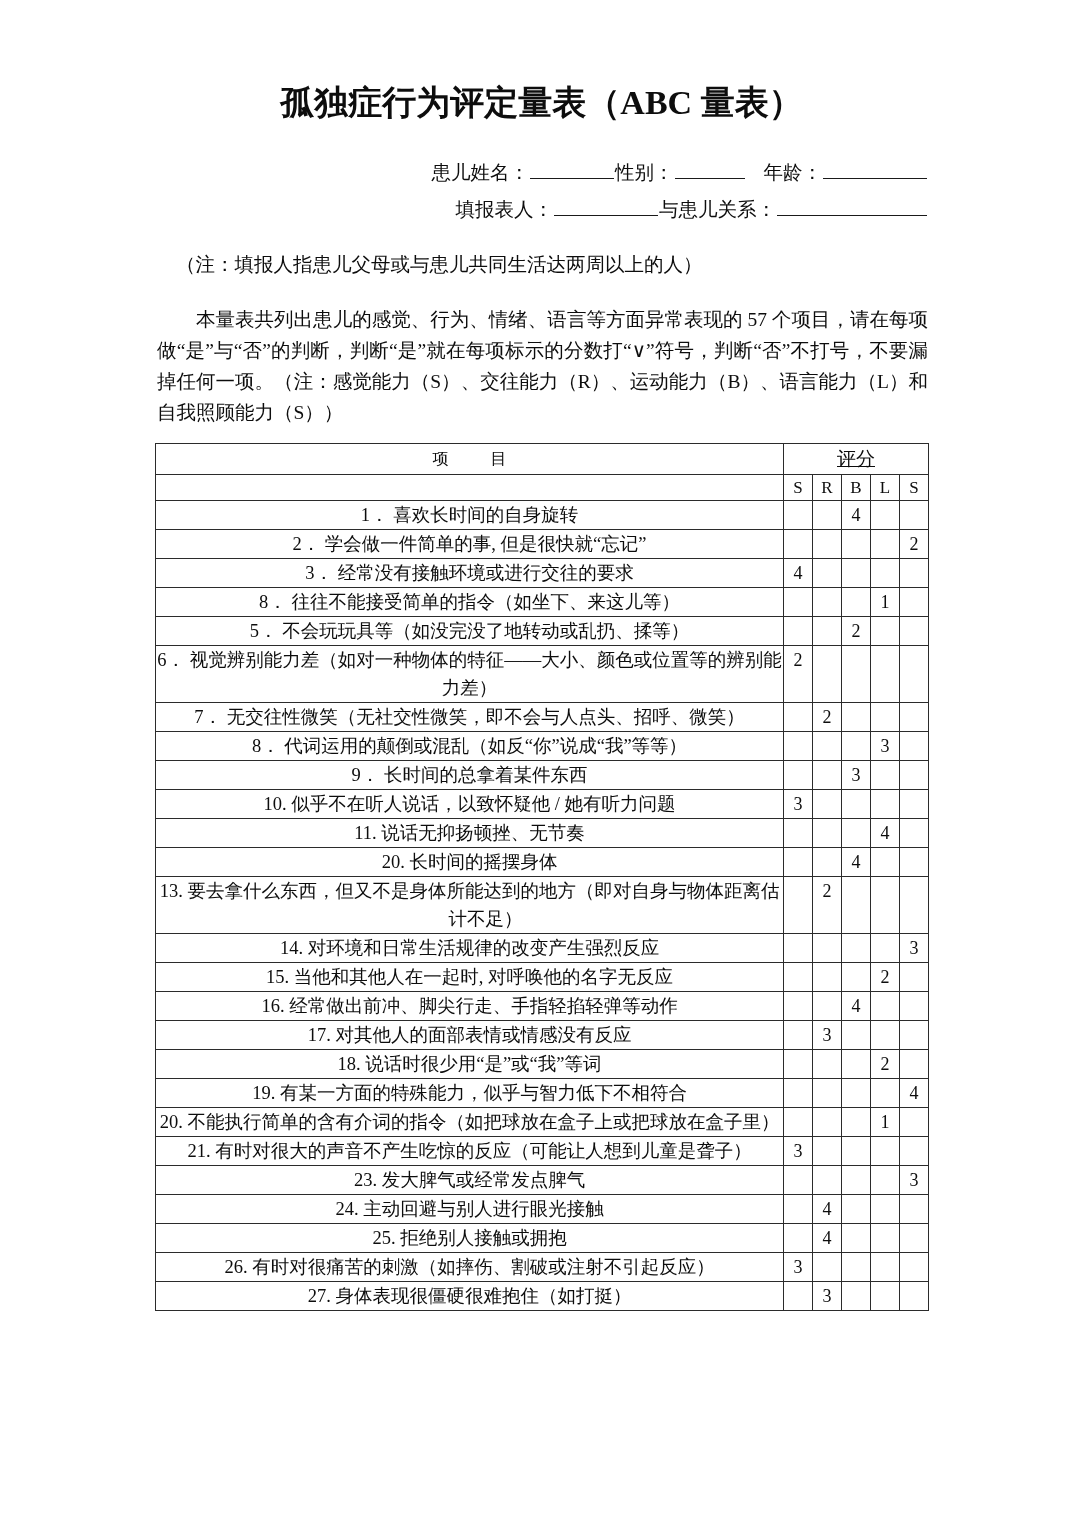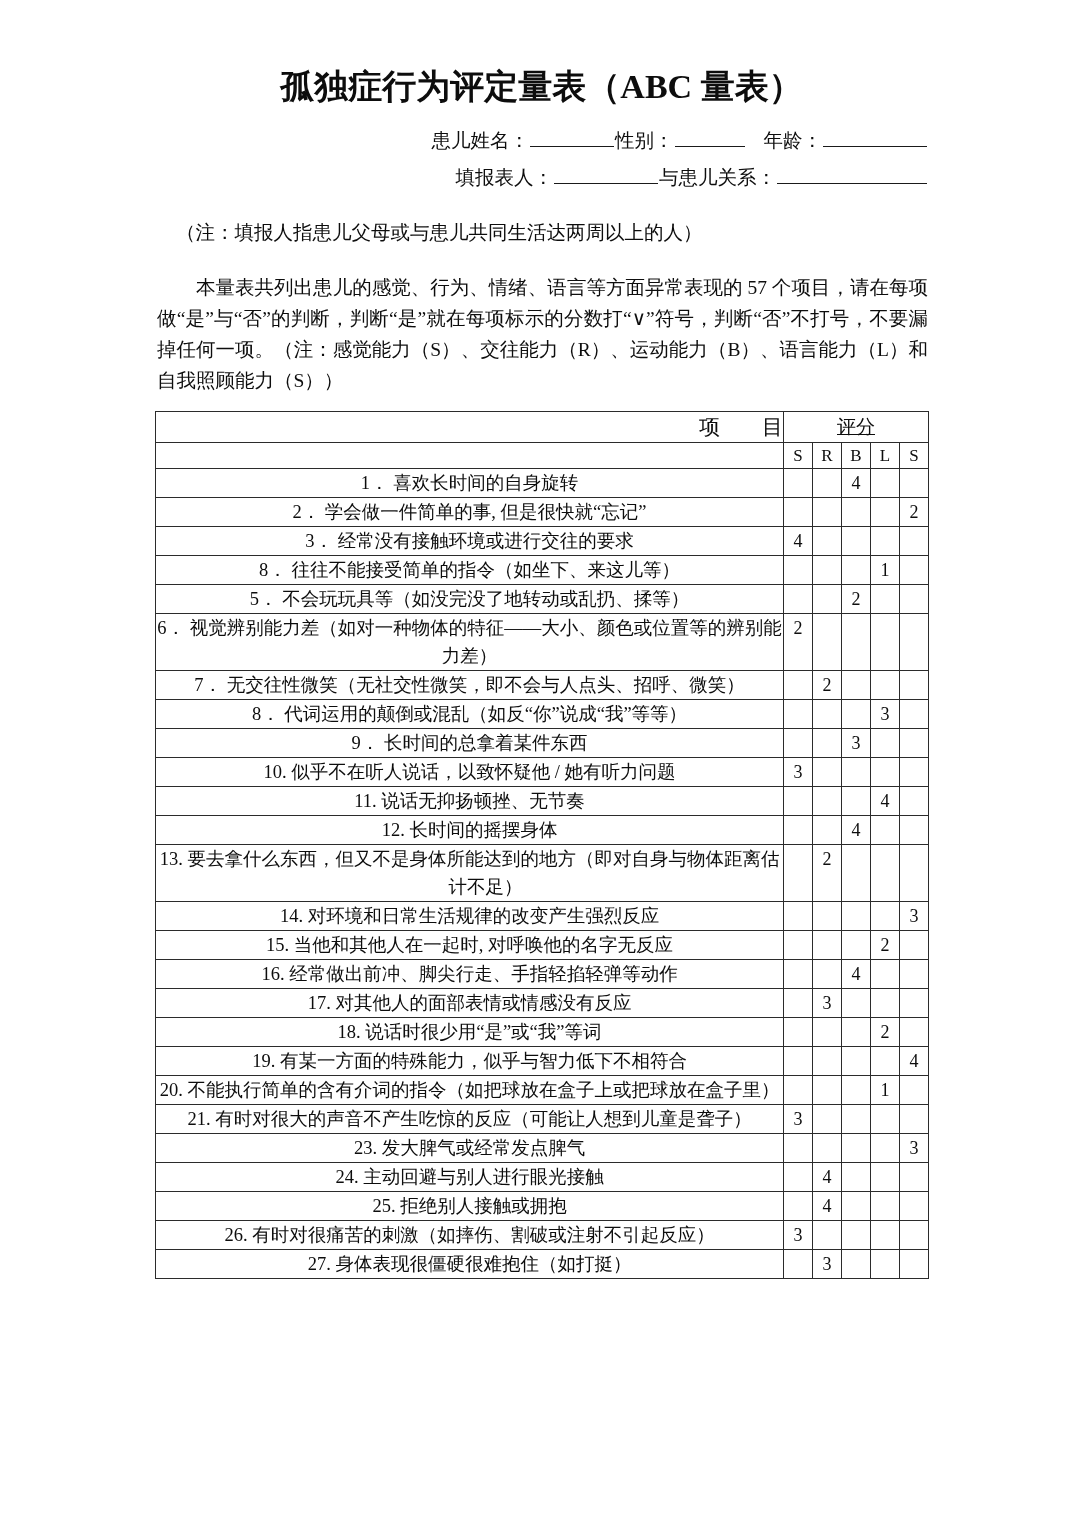--- a/index.html
+++ b/index.html
@@ -27,21 +27,21 @@
     top: 0;
     width: 773px;
   }
 
   
   .doc-title {
     text-align: center;
     font-size: 34px;
     font-weight: bold;
     letter-spacing: 0px;
-    margin: 0;
+    margin: 16px;
     padding-top: 66px;
     line-height: 1.25;
     white-space: nowrap;
   }
 
   
   .form-line {
     font-size: 19.5px;
     line-height: 1.0;
     margin: 0;
@@ -121,22 +121,22 @@
     text-align: center;
     font-weight: normal;
     font-size: 19px;
     line-height: 30px;
     height: 30px;
     padding: 1px 0 2px 0;
     text-decoration: underline;
   }
   th.item-head {
     font-weight: normal;
-    text-align: right;
-    font-size: 21px;
+    text-align: center;
+    font-size: 16px;
     line-height: 30px;
     height: 30px;
     padding: 1px 0 2px 0;
   }
   th.item-head .sp { display:inline-block; width: 42px; }
   th.sc-letter {
     font-weight: normal;
     text-align: center;
     font-size: 17px;
     line-height: 25px;
@@ -303,21 +303,21 @@
               <span class="hang noindent">11. 说话无抑扬顿挫、无节奏</span>
             </td>
             <td class="sc"></td>
             <td class="sc"></td>
             <td class="sc"></td>
             <td class="sc">4</td>
             <td class="sc"></td>
           </tr>
           <tr>
             <td class="item">
-              <span class="hang noindent">12. 长时间的摇摆身体</span>
+              <span class="hang noindent">20. 长时间的摇摆身体</span>
             </td>
             <td class="sc"></td>
             <td class="sc"></td>
             <td class="sc">4</td>
             <td class="sc"></td>
             <td class="sc"></td>
           </tr>
           <tr>
             <td class="item">
               <span class="hang">13. 要去拿什么东西，但又不是身体所能达到的地方（即对自身与物体距离估计不足）</span>

